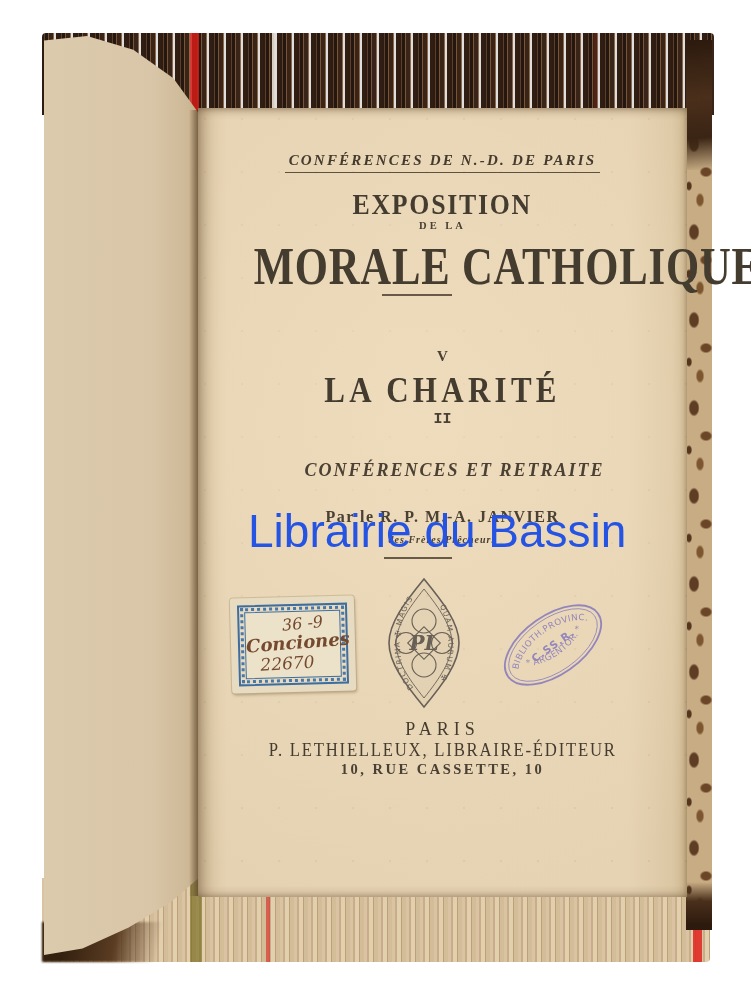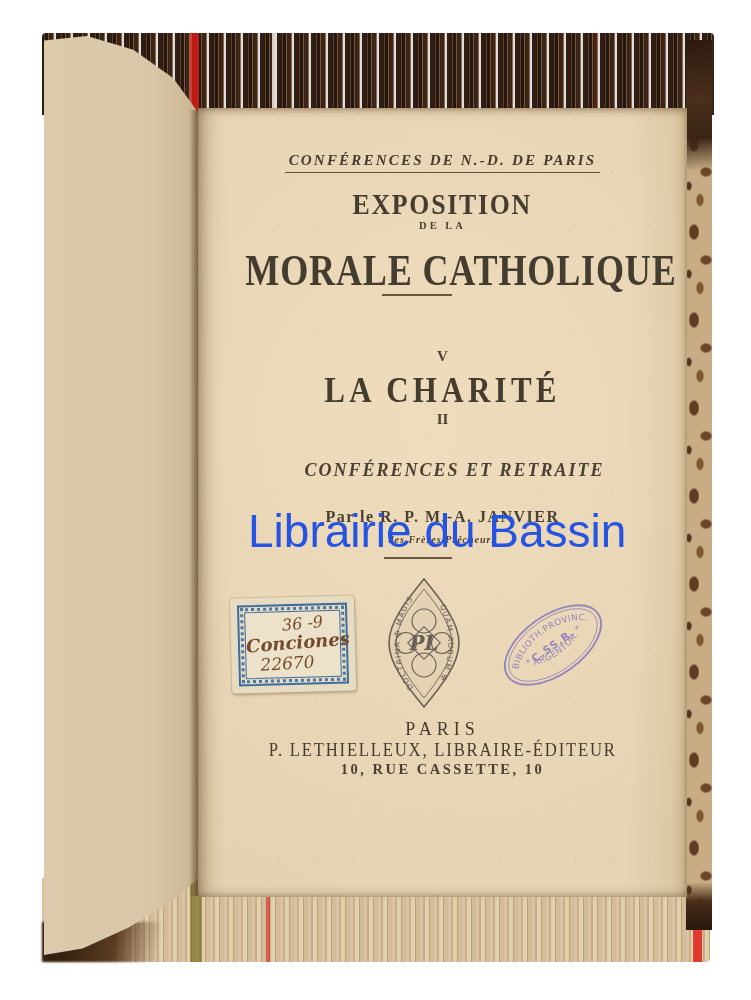--- a/index.html
+++ b/index.html
@@ -45,28 +45,28 @@
       linear-gradient(90deg,#d7c19d 0%,#e5d2b2 6%,#e6d3b3 88%,#dcc7a4 97%,#cbb48d 100%);
     background-size:auto,37px 53px,auto;
     box-shadow:inset 10px 0 16px -8px rgba(80,55,30,.55), inset -4px 0 6px -3px rgba(90,65,35,.35), inset 0 8px 10px -7px rgba(90,65,35,.5), inset 0 -8px 10px -7px rgba(90,65,35,.4);}
   .line{position:absolute;left:0;width:100%;text-align:center;color:#4a4033;white-space:nowrap;}
   .cond{display:inline-block;transform-origin:50% 50%;}
   .cx82{transform:scaleX(.82);} .cx86{transform:scaleX(.86);} .cx88{transform:scaleX(.88);}
   .head{top:44px;font-size:15px;font-weight:bold;font-style:italic;letter-spacing:2.2px;color:#443a2d;}
   .head span{display:inline-block;padding:0 4px 3px 4px;border-bottom:1.5px solid rgba(70,58,42,.85);}
   .t-expo{top:79px;font-size:30px;font-weight:bold;letter-spacing:2px;color:#453c30;}
   .t-dela{top:112px;font-size:10.5px;font-weight:bold;letter-spacing:3px;}
-  .t-main{top:137px;font-size:44px;font-weight:bold;letter-spacing:1px;color:#453c30;}
+  .t-main{top:129px;font-size:52px;font-weight:bold;letter-spacing:1px;color:#453c30;}
   .rule{position:absolute;height:2px;background:rgba(70,58,42,.8);}
   .rule1{left:184px;top:186px;width:70px;}
   .rule2{left:186px;top:449px;width:68px;}
   .t-sect{top:208px;font-size:26px;font-weight:bold;letter-spacing:6px;}
   .t-v{top:240px;font-size:15px;font-weight:bold;}
   .t-subj{top:261px;font-size:36px;font-weight:bold;letter-spacing:5px;color:#453c30;}
-  .t-ii{top:303px;font-size:15px;font-weight:bold;}
+  .t-ii{top:303px;font-size:15px;font-weight:bold;font-family:Liberation Mono, monospace;}
   .t-effets{top:322px;font-size:14px;font-weight:bold;font-style:italic;letter-spacing:3px;}
   .t-confret{top:352px;font-size:18px;font-weight:bold;font-style:italic;letter-spacing:2px;padding-left:12px;}
   .t-careme{top:367px;font-size:24px;letter-spacing:10px;word-spacing:18px;color:#453c30;}
   .t-byline{top:400px;font-size:16px;font-weight:bold;letter-spacing:1.5px;}
   .t-order{top:426px;font-size:10px;font-weight:bold;font-style:italic;letter-spacing:1px;}
   .t-city{top:611px;font-size:18px;letter-spacing:5px;color:#453c30;}
   .t-pub{top:631px;font-size:19px;letter-spacing:2px;color:#453c30;}
   .t-addr{top:653px;font-size:14.5px;letter-spacing:2.5px;font-weight:bold;color:#4a4033;}
 
   

